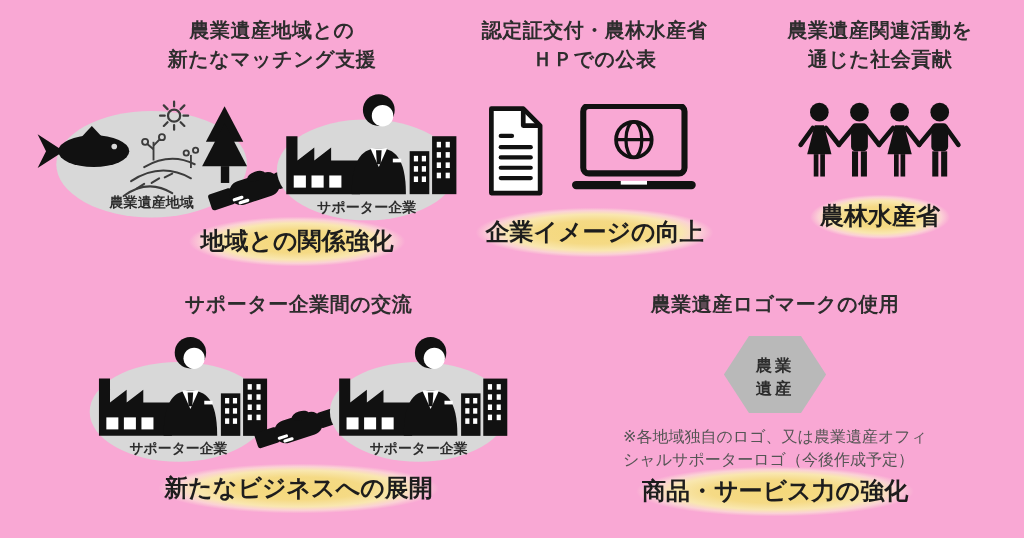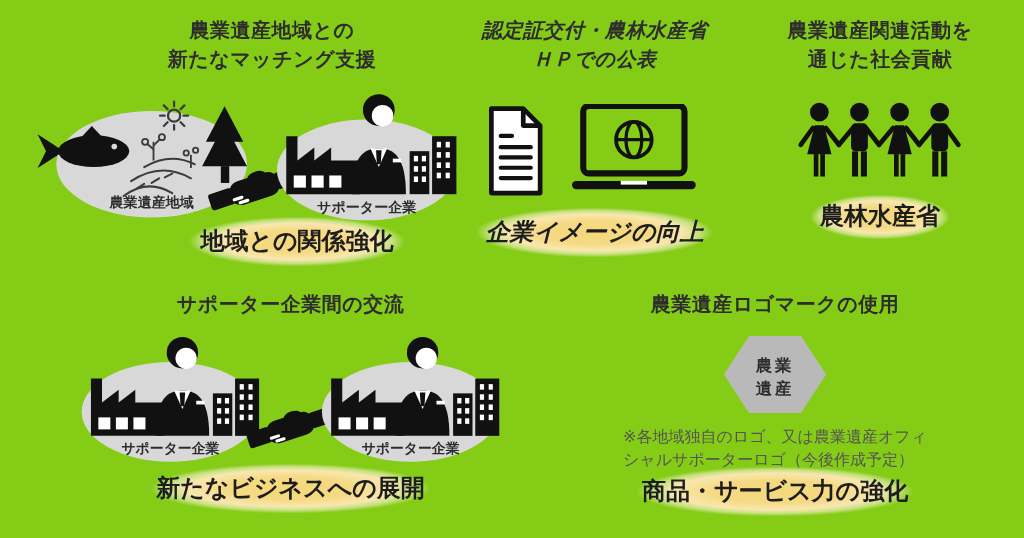--- a/index.html
+++ b/index.html
@@ -1,18 +1,18 @@
 <!DOCTYPE html>
 <html><head>
 <meta charset="utf-8">
 <style>
   * { margin:0; padding:0; box-sizing:border-box; }
   html,body { background:#ffffff; }
   .canvas {
-    position:relative; width:1024px; height:538px; background:#84cc16;
+    position:relative; width:1024px; height:538px; background:#f9a8d4;
     font-family:"DejaVu Sans","Liberation Sans",sans-serif; overflow:hidden;
   }
   .col { position:absolute; display:flex; flex-direction:column; align-items:center; }
   .sec-title {
     font-weight:bold; font-size:20px; line-height:1.45; letter-spacing:0.5px;
     color:#2d2d2d; text-align:center; white-space:nowrap;
   }
   .benefit {
     font-weight:bold; font-size:24px; line-height:1.3; color:#1d1d1d;
     text-align:center; padding:9px 30px; white-space:nowrap;
@@ -25,27 +25,27 @@
   }
   svg text {
     font-family:"DejaVu Sans","Liberation Sans",sans-serif;
     font-weight:bold; fill:#2d2d2d;
   }
   .illu { display:block; }
   #sec-matching      { left:22px;  top:16px;  width:450px; }
   #sec-matching .sec-title { margin-left:50px; }
   #sec-matching .illu { margin-top:8px; }
   #sec-matching .benefit { margin-top:-10px; margin-left:100px; }
-  #sec-certification { left:452px; top:16px;  width:285px;font-style:italic; }
+  #sec-certification { left:452px; top:16px;  width:285px; }
   #sec-certification .illu { margin-top:30px; }
   #sec-certification .benefit { margin-top:10px; }
   #sec-social        { left:740px; top:16px;  width:280px;justify-content:center; }
   #sec-social .illu { margin-top:26px; }
   #sec-social .benefit { margin-top:2px; }
-  #sec-exchange      { left:48px;  top:290px; width:485px; }
+  #sec-exchange      { left:56px;  top:290px; width:485px; }
   #sec-exchange .illu { margin-top:6px; }
   #sec-exchange .benefit { margin-top:0px; }
   #sec-logo          { left:594px; top:290px; width:362px; }
   #sec-logo .illu { margin-top:14px; }
   #sec-logo .note { margin-top:9px; }
   #sec-logo .benefit { margin-top:-4px; }
 </style>
 </head>
 <body>
 

